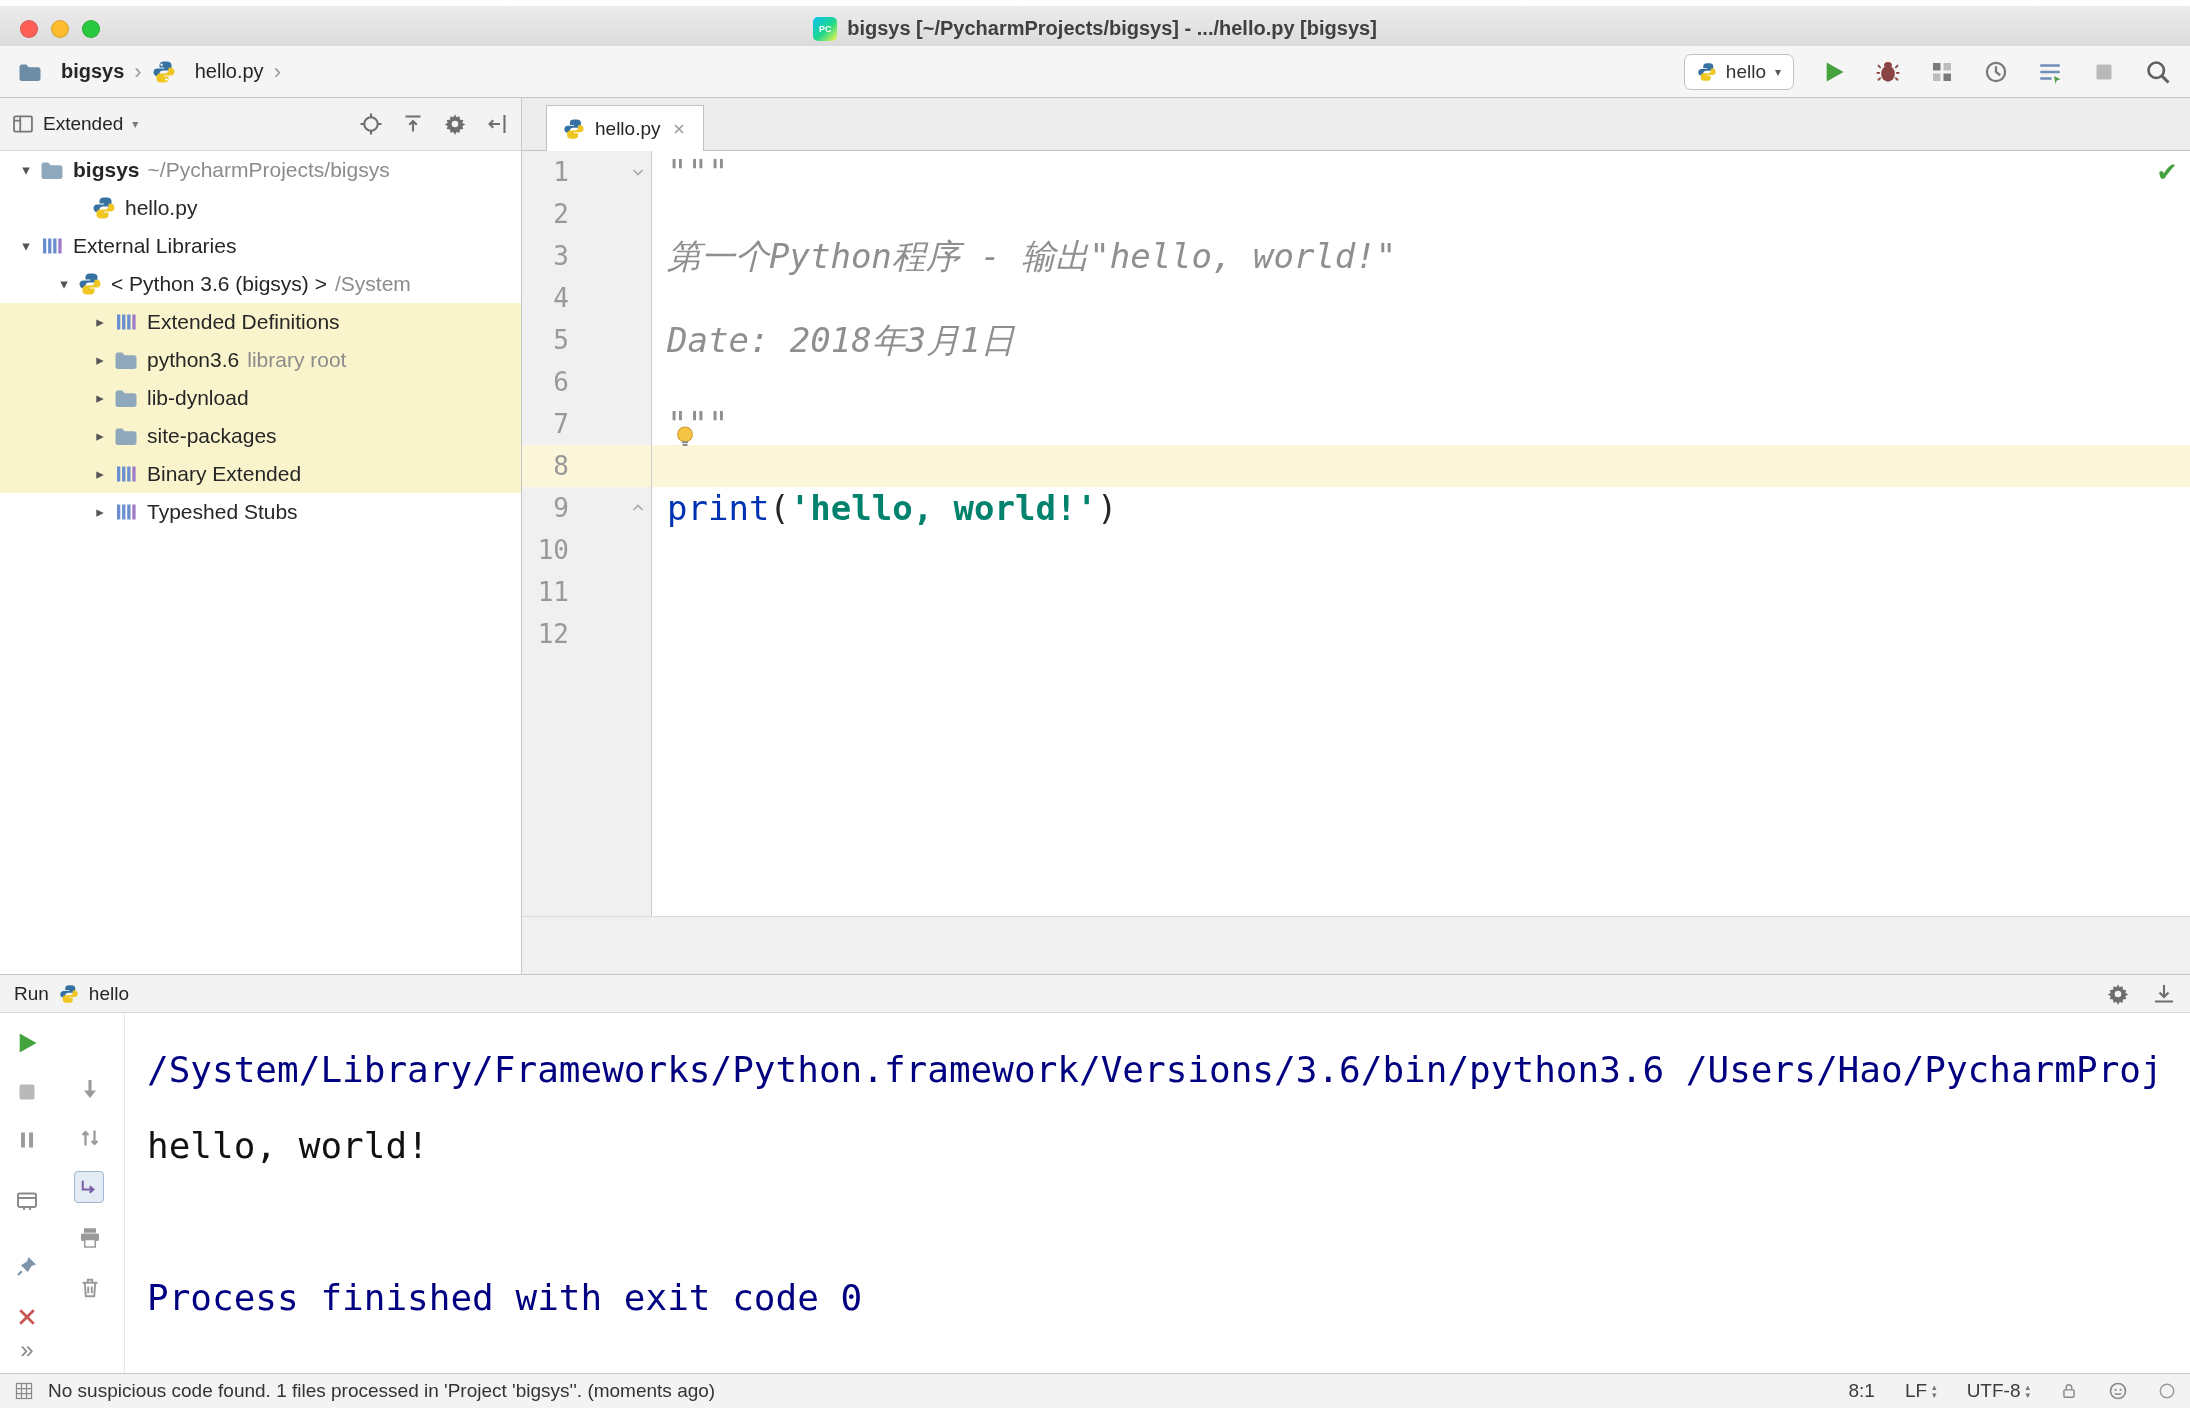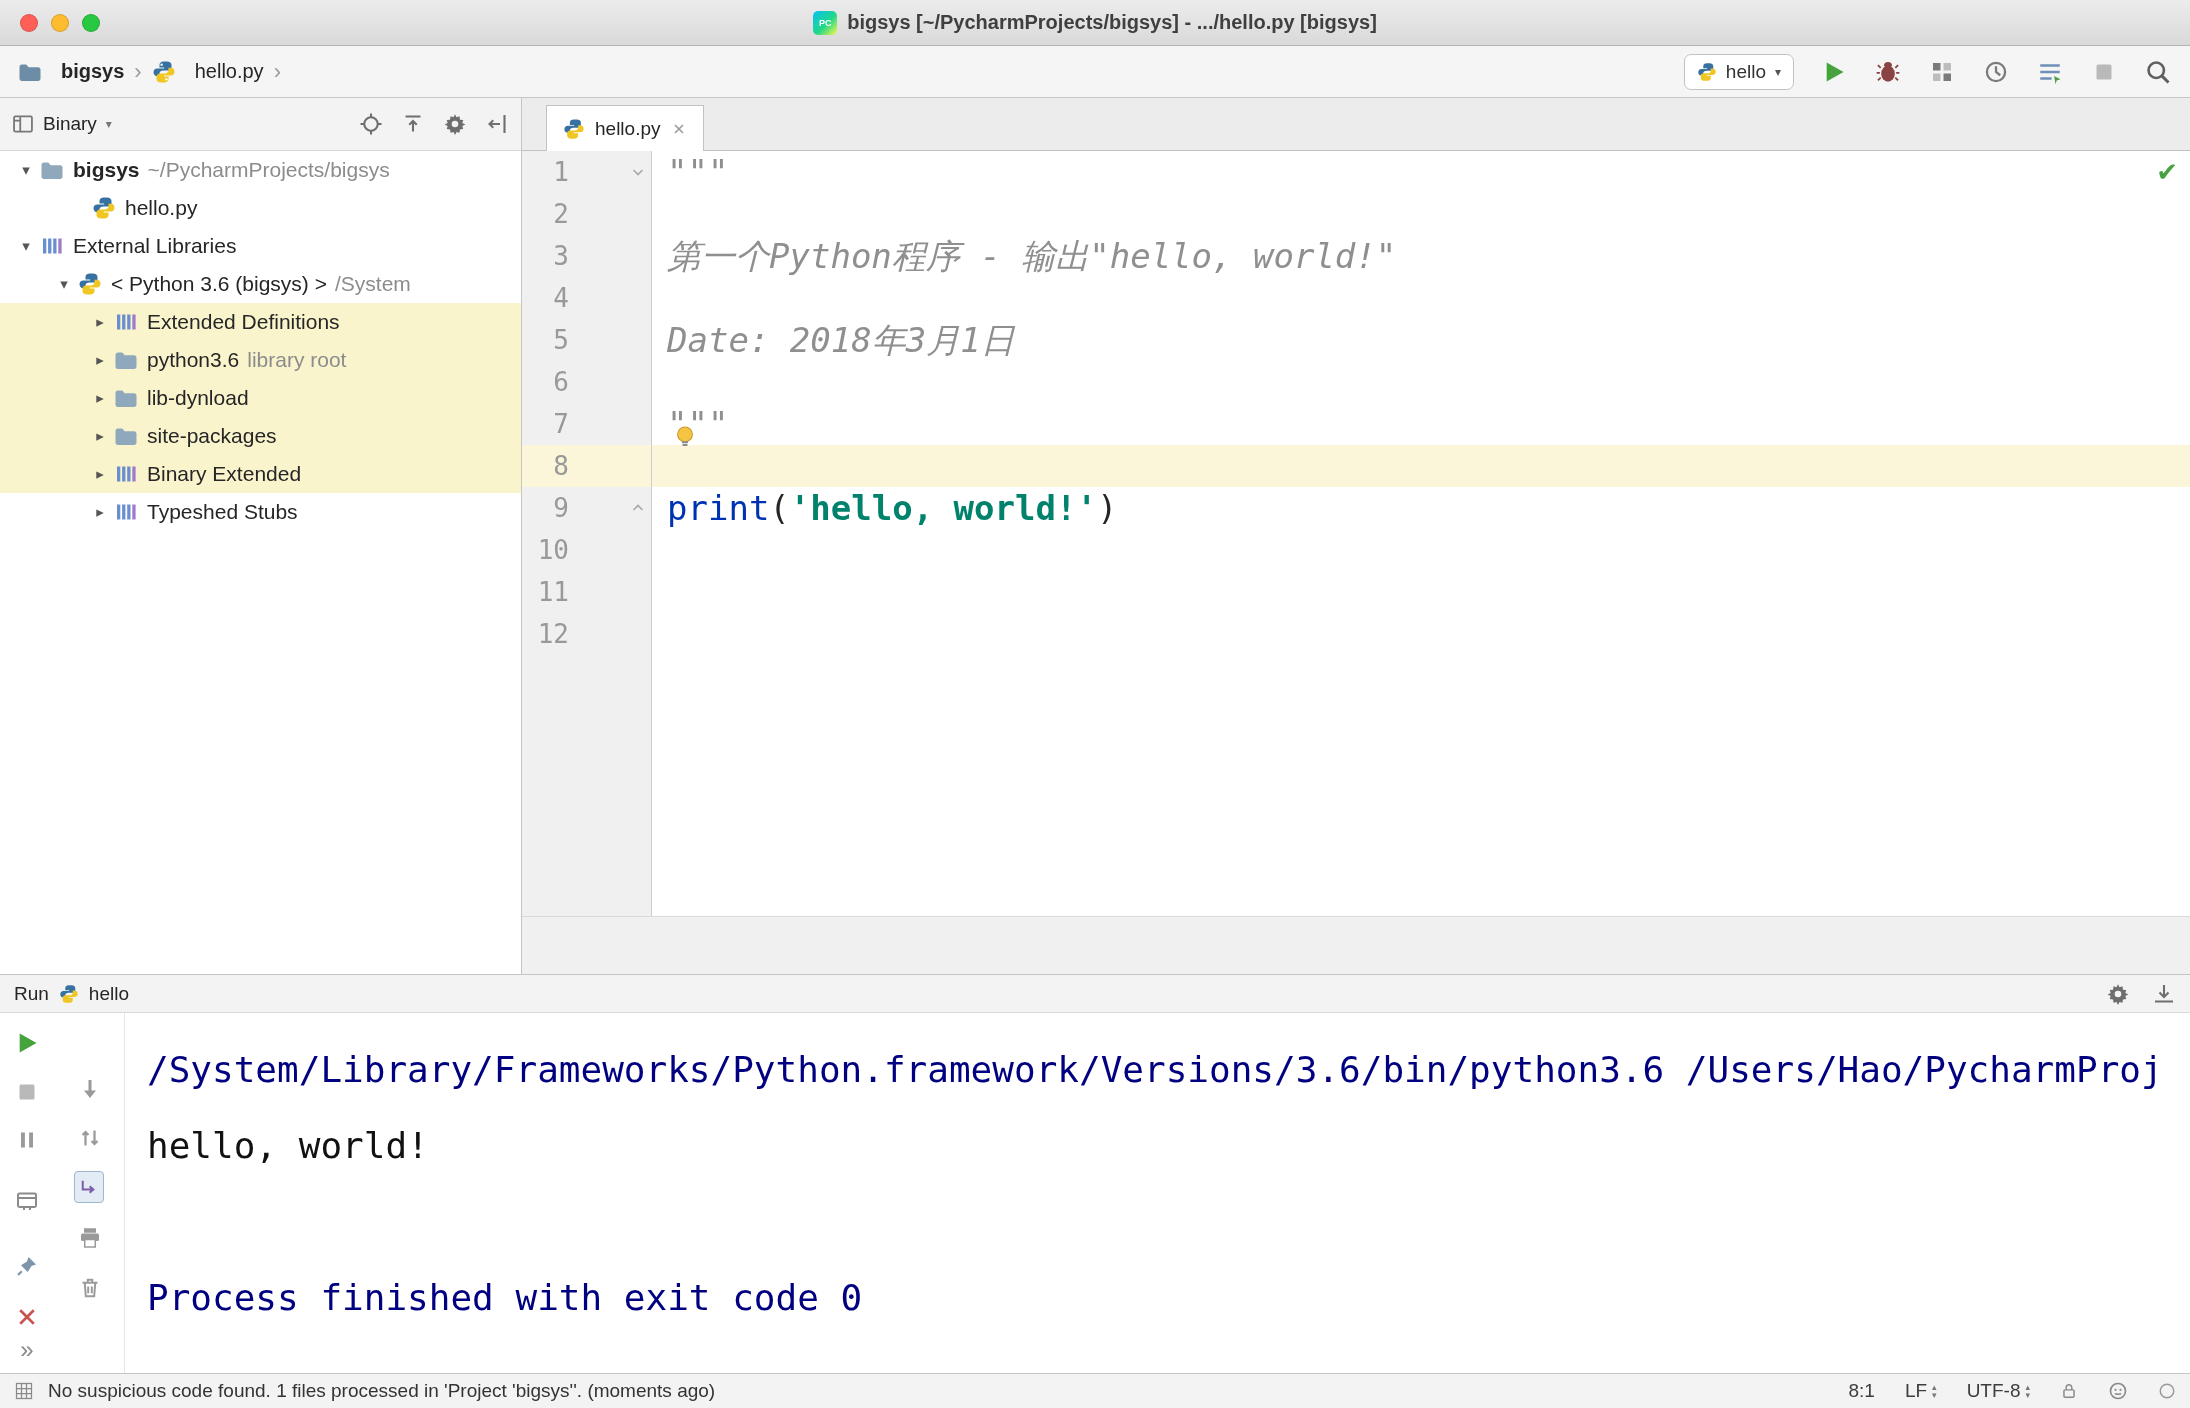--- a/index.html
+++ b/index.html
@@ -1,21 +1,21 @@
 <!DOCTYPE html>
 <html><head>
 <meta charset="utf-8">
 <style>
 *{margin:0;padding:0;box-sizing:border-box;}
 html,body{width:2190px;height:1408px;}
 body{position:relative;overflow:hidden;background:#fff;font-family:"Liberation Sans",sans-serif;color:#262626;}
 svg{display:block;}
 
 
-.titlebar{position:absolute;left:0;top:0;width:2190px;height:46px;background:linear-gradient(#ececec,#d9d9d9);border-bottom:1px solid #b5b5b5;}
+.titlebar{position:absolute;left:0;top:6px;width:2190px;height:46px;background:linear-gradient(#ececec,#d9d9d9);border-bottom:1px solid #b5b5b5;}
 .lights{position:absolute;left:20px;top:14px;display:flex;gap:13px;}
 .light{width:18px;height:18px;border-radius:50%;border:1px solid rgba(0,0,0,.15);}
 .light.red{background:#ff5f57}.light.yellow{background:#febc2e}.light.green{background:#28c840}
 .title-center{height:100%;display:flex;align-items:center;justify-content:center;gap:10px;}
 .app-icon{width:24px;height:24px;border-radius:5px;background:linear-gradient(135deg,#07c3f2 0%,#21d789 55%,#fcf84a 100%);display:flex;align-items:center;justify-content:center;color:#fff;font-size:9px;font-weight:bold;}
 .win-title{font-size:20px;font-weight:600;color:#3f3f3f;}
 
 
 .navbar{position:absolute;left:0;top:46px;width:2190px;height:52px;background:#f5f5f5;border-bottom:1px solid #c6c6c6;display:flex;align-items:center;justify-content:space-between;padding:0 18px;}
 .crumbs{display:flex;align-items:center;gap:10px;font-size:20px;}
@@ -177,21 +177,21 @@
 </div>
 
 <div class="project">
   <div class="p-header">
     <span>
         <svg width="22" height="22" viewBox="0 0 16 16">
           <rect x="1.5" y="2.5" width="13" height="11" rx="1" fill="none" stroke="#777" stroke-width="1.3"></rect>
           <path d="M6 2.5v11M1.5 5.5H6" stroke="#777" stroke-width="1.3"></path>
         </svg>
       </span>
-    <span class="p-title">Binary</span>
+    <span class="p-title">Extended</span>
     <span class="p-caret">▾</span>
     <span class="p-spacer"></span>
     <div class="p-icons">
       <span>
           <svg width="24" height="24" viewBox="0 0 16 16">
             <circle cx="8" cy="8" r="4.5" fill="none" stroke="#6e6e6e" stroke-width="1.4"></circle>
             <path d="M8 1v3M8 12v3M1 8h3M12 8h3" stroke="#6e6e6e" stroke-width="1.4"></path>
           </svg>
         </span>
       <span>

